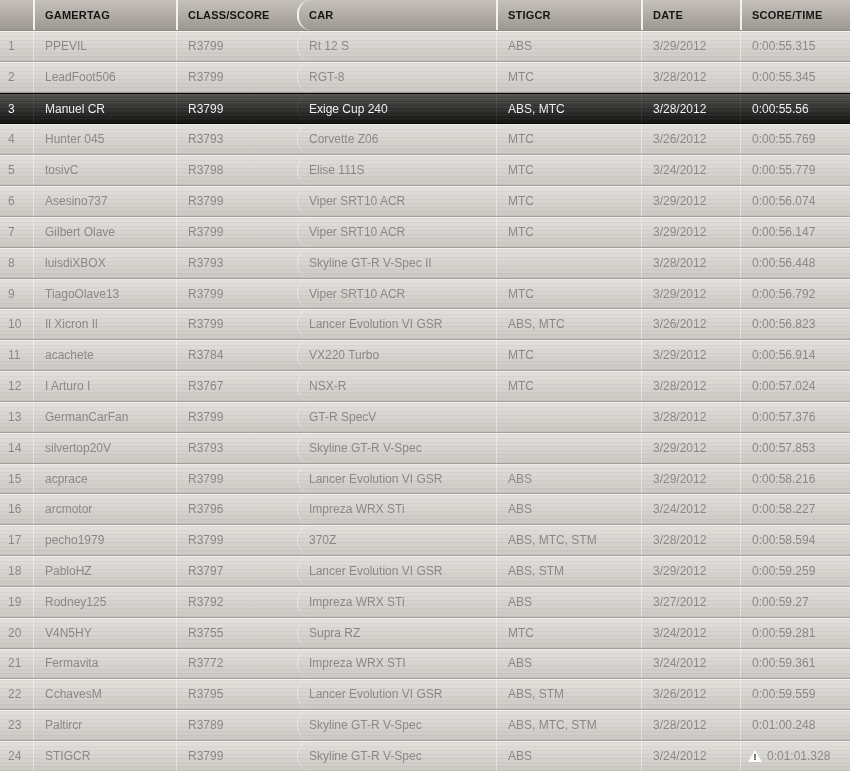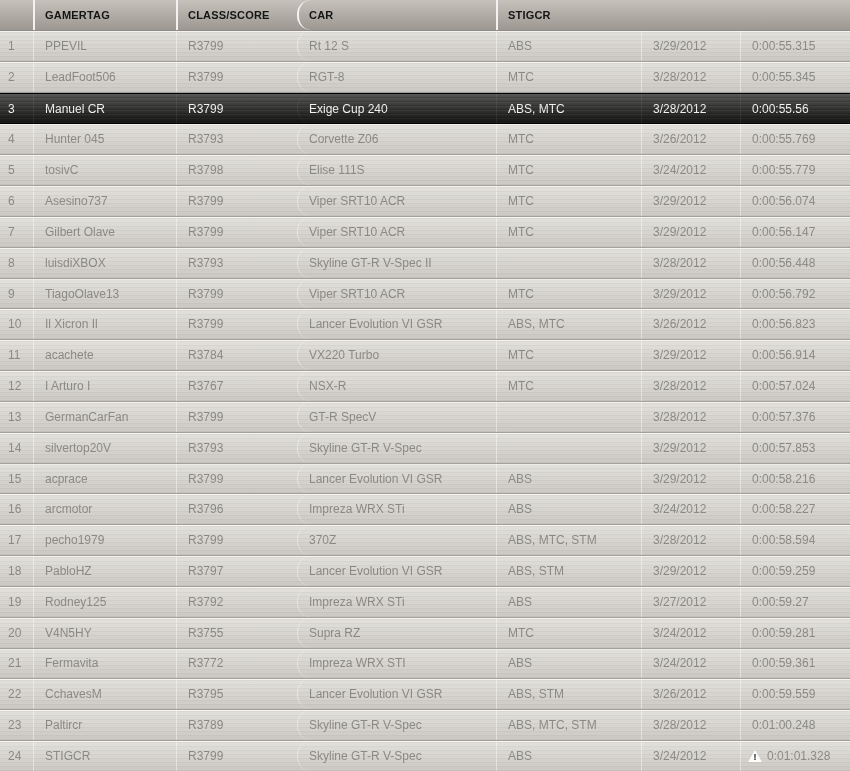--- a/index.html
+++ b/index.html
@@ -87,20 +87,22 @@
 </head>
 <body>
 
 <div class="leaderboard">
   <div class="header">
       <div class="cell col-rank"></div>
       <div class="cell col-gamertag">GAMERTAG</div>
       <div class="cell col-class_index">CLASS/SCORE</div>
       <div class="cell col-car">CAR</div>
       <div class="cell col-assists">STIGCR</div>
+      <div class="cell col-date">DATE</div>
+      <div class="cell col-score">SCORE/TIME</div>
     </div>
   <div class="rows">
       <div class="row">
         <div class="cell col-rank">1</div>
         <div class="cell col-gamertag">PPEVIL</div>
         <div class="cell col-class_index">R3799</div>
         <div class="cell col-car">Rt 12 S</div>
         <div class="cell col-assists">ABS</div>
         <div class="cell col-date">3/29/2012</div>
         <div class="cell col-score">0:00:55.315</div>

